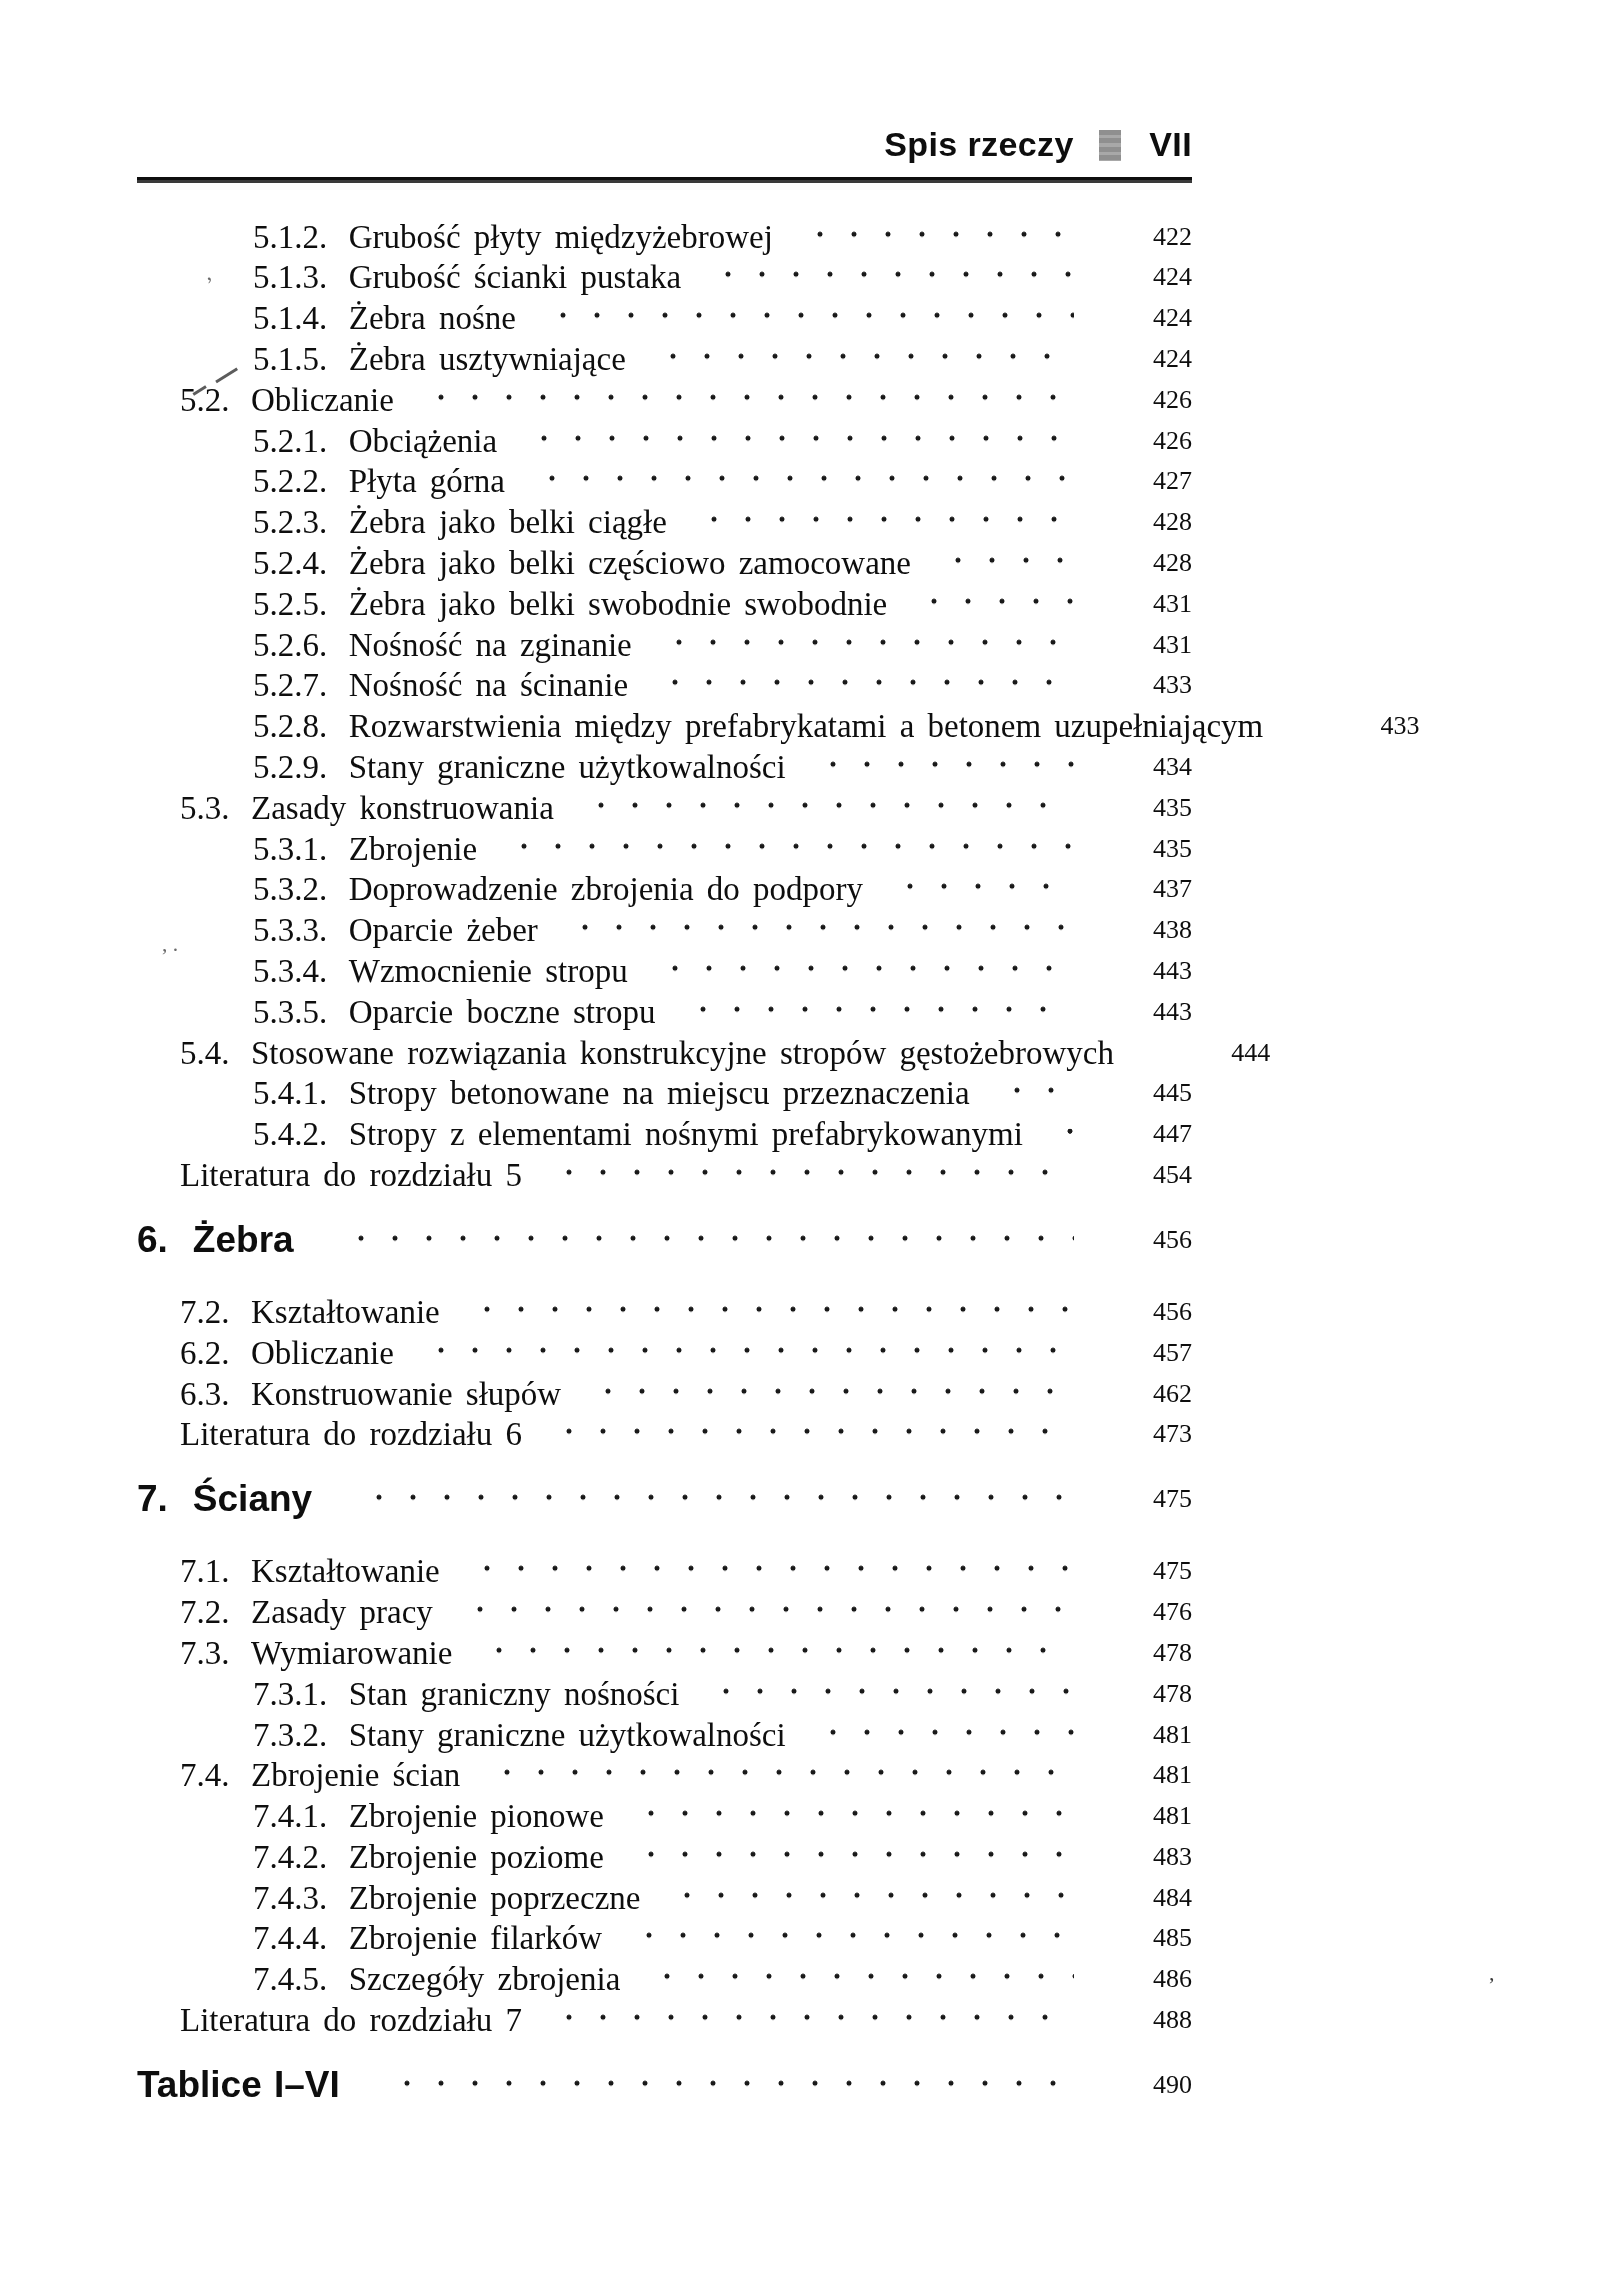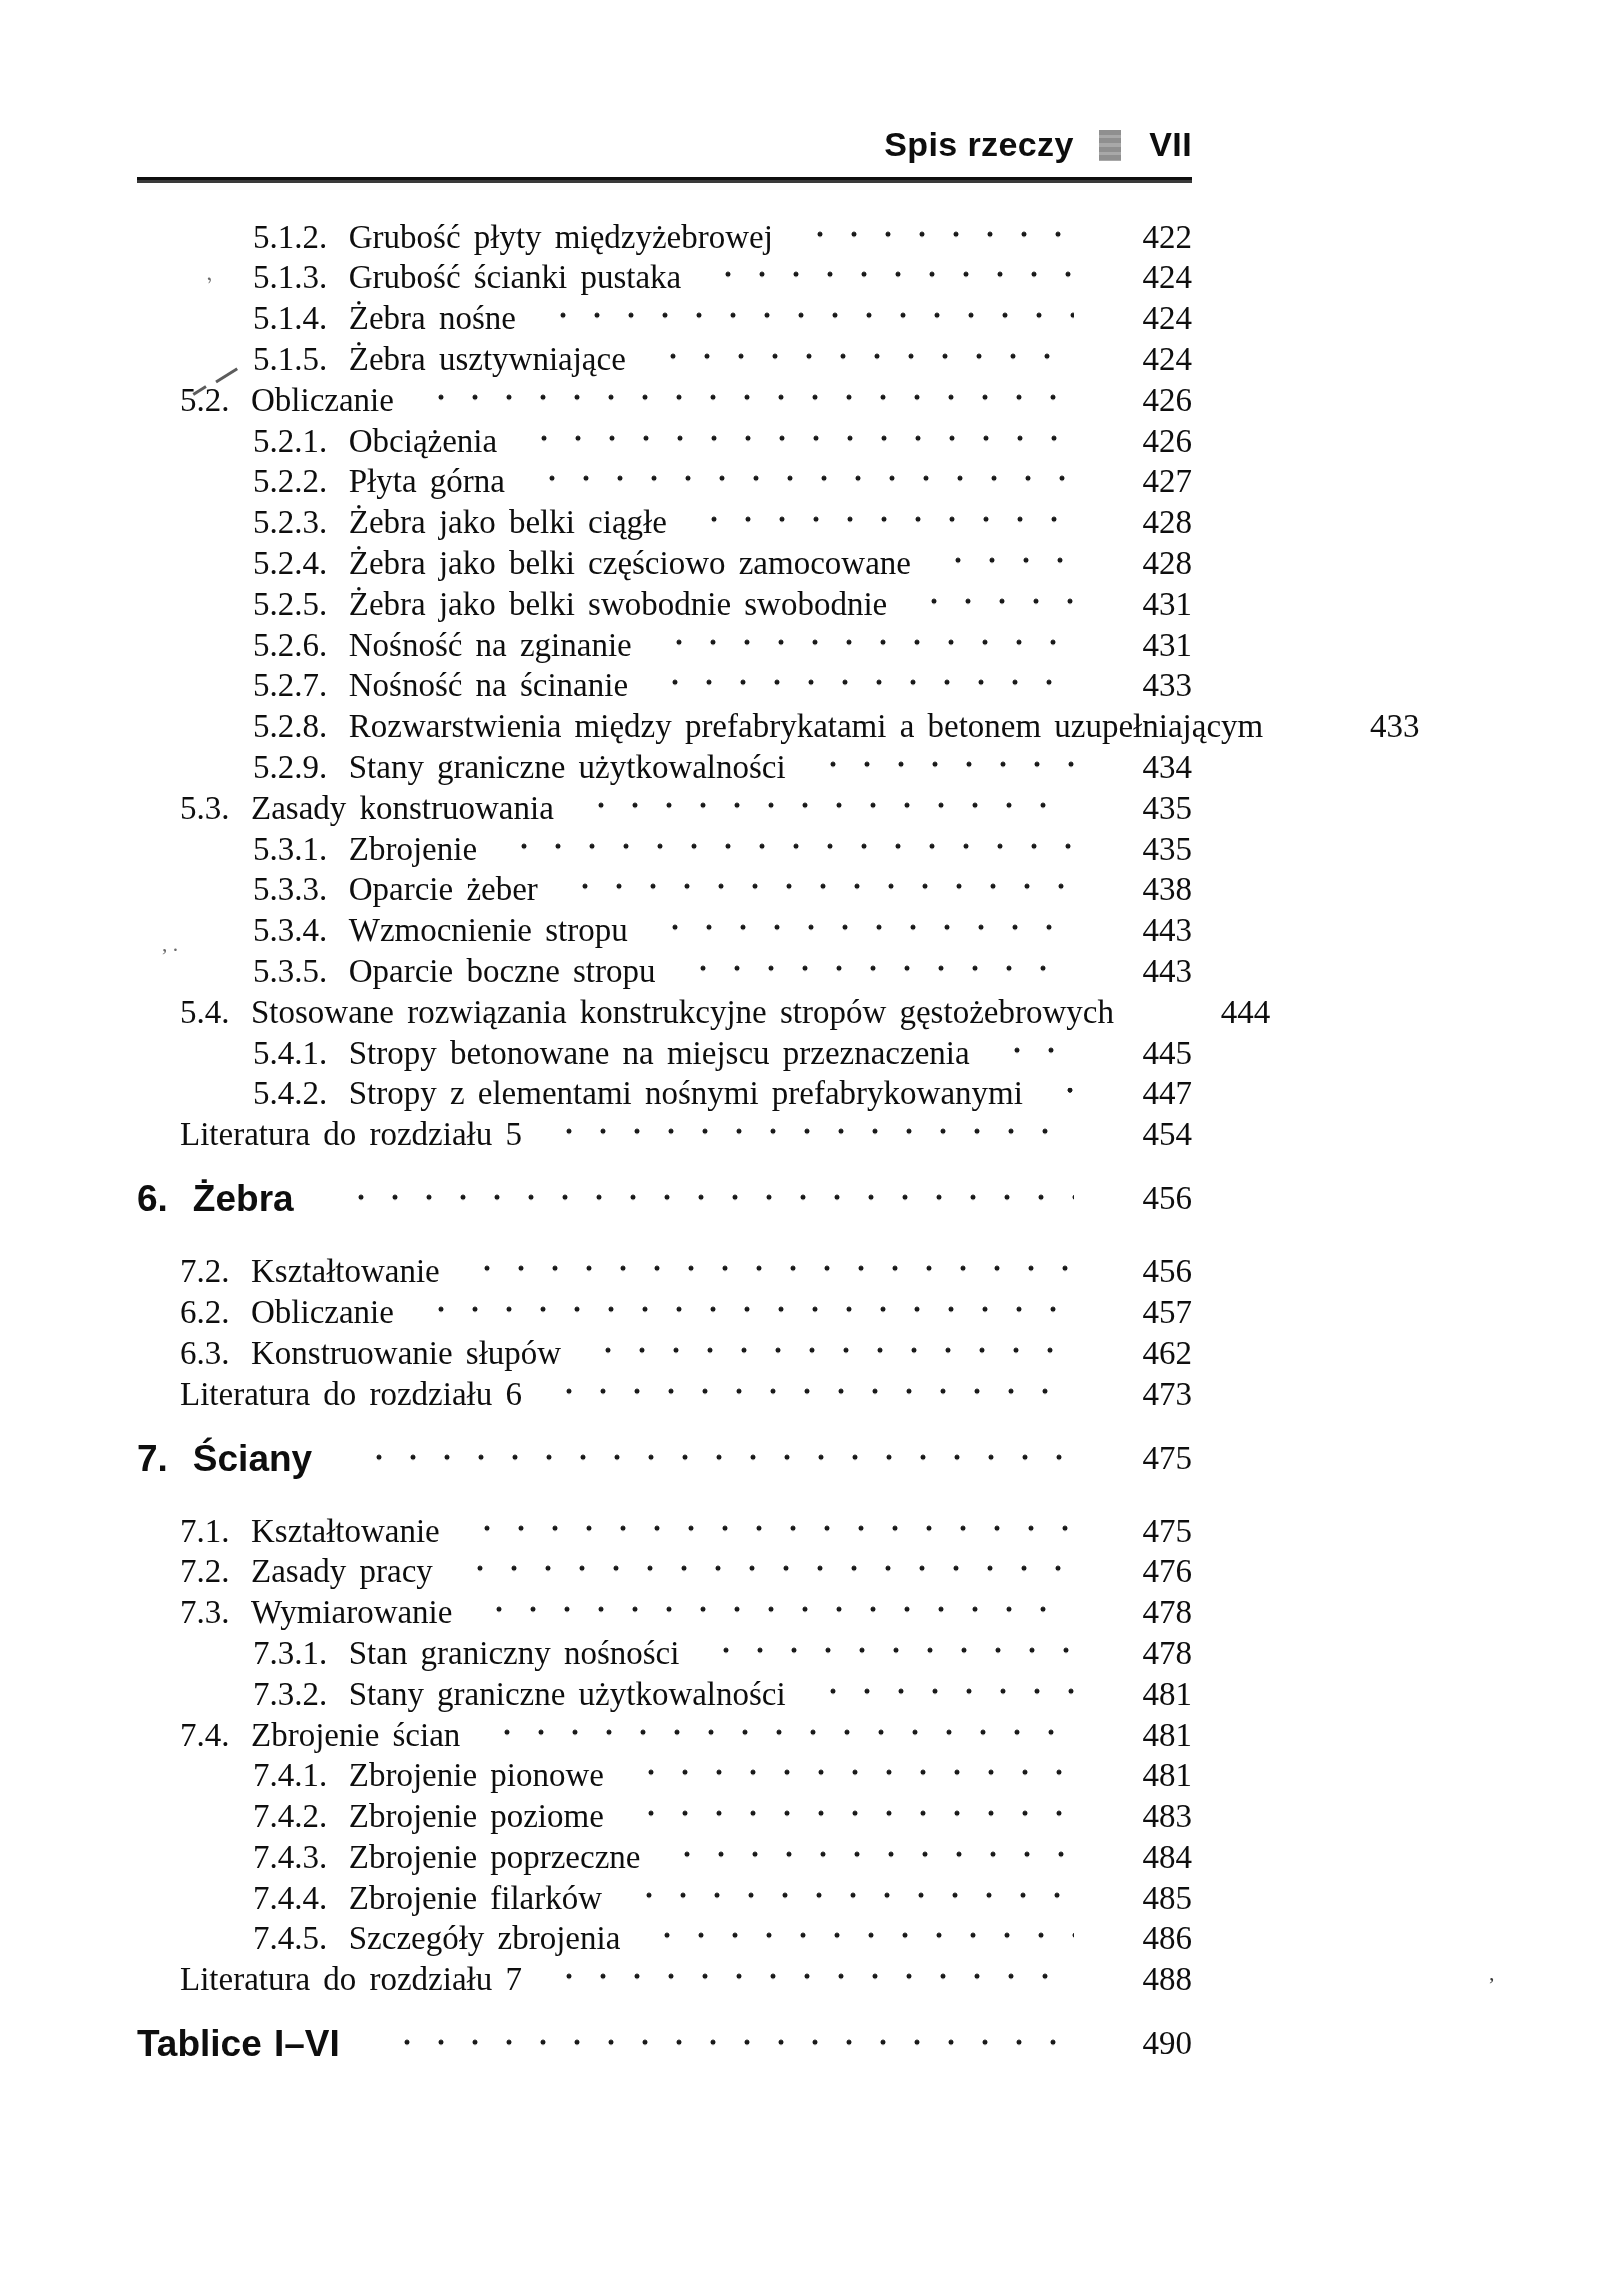--- a/index.html
+++ b/index.html
@@ -79,21 +79,21 @@
     background-image: radial-gradient(circle, #191919 2.2px, rgba(0,0,0,0) 2.8px);
     background-size: 34px 34px;
     background-repeat: repeat-x;
     background-position: left bottom 5.8px;
   }
   .row .pageno {
     flex: 0 0 auto;
     width: 93px;
     text-align: right;
     font-family: "Liberation Serif", "DejaVu Serif", serif;
-    font-size: 33px;
+    font-size: 26px;
     white-space: nowrap;
   }
   .row.level2 { padding-left: 43px; }
   .row.level3 { padding-left: 116px; }
   .row.level1 {
     margin-top: 23px;
     margin-bottom: 31px;
     line-height: 43px;
   }
   .row.level1 .num,
@@ -226,20 +226,26 @@
     <span class="leader"></span>
     <span class="pageno">435</span>
   </div>
         <div class="row level3">
     <span class="num">5.3.1.</span>
     <span class="title">Zbrojenie</span>
     <span class="leader"></span>
     <span class="pageno">435</span>
   </div>
         <div class="row level3">
+    <span class="num">5.3.2.</span>
+    <span class="title">Doprowadzenie zbrojenia do podpory</span>
+    <span class="leader"></span>
+    <span class="pageno">437</span>
+  </div>
+        <div class="row level3">
     <span class="num">5.3.3.</span>
     <span class="title">Oparcie żeber</span>
     <span class="leader"></span>
     <span class="pageno">438</span>
   </div>
         <div class="row level3">
     <span class="num">5.3.4.</span>
     <span class="title">Wzmocnienie stropu</span>
     <span class="leader"></span>
     <span class="pageno">443</span>

